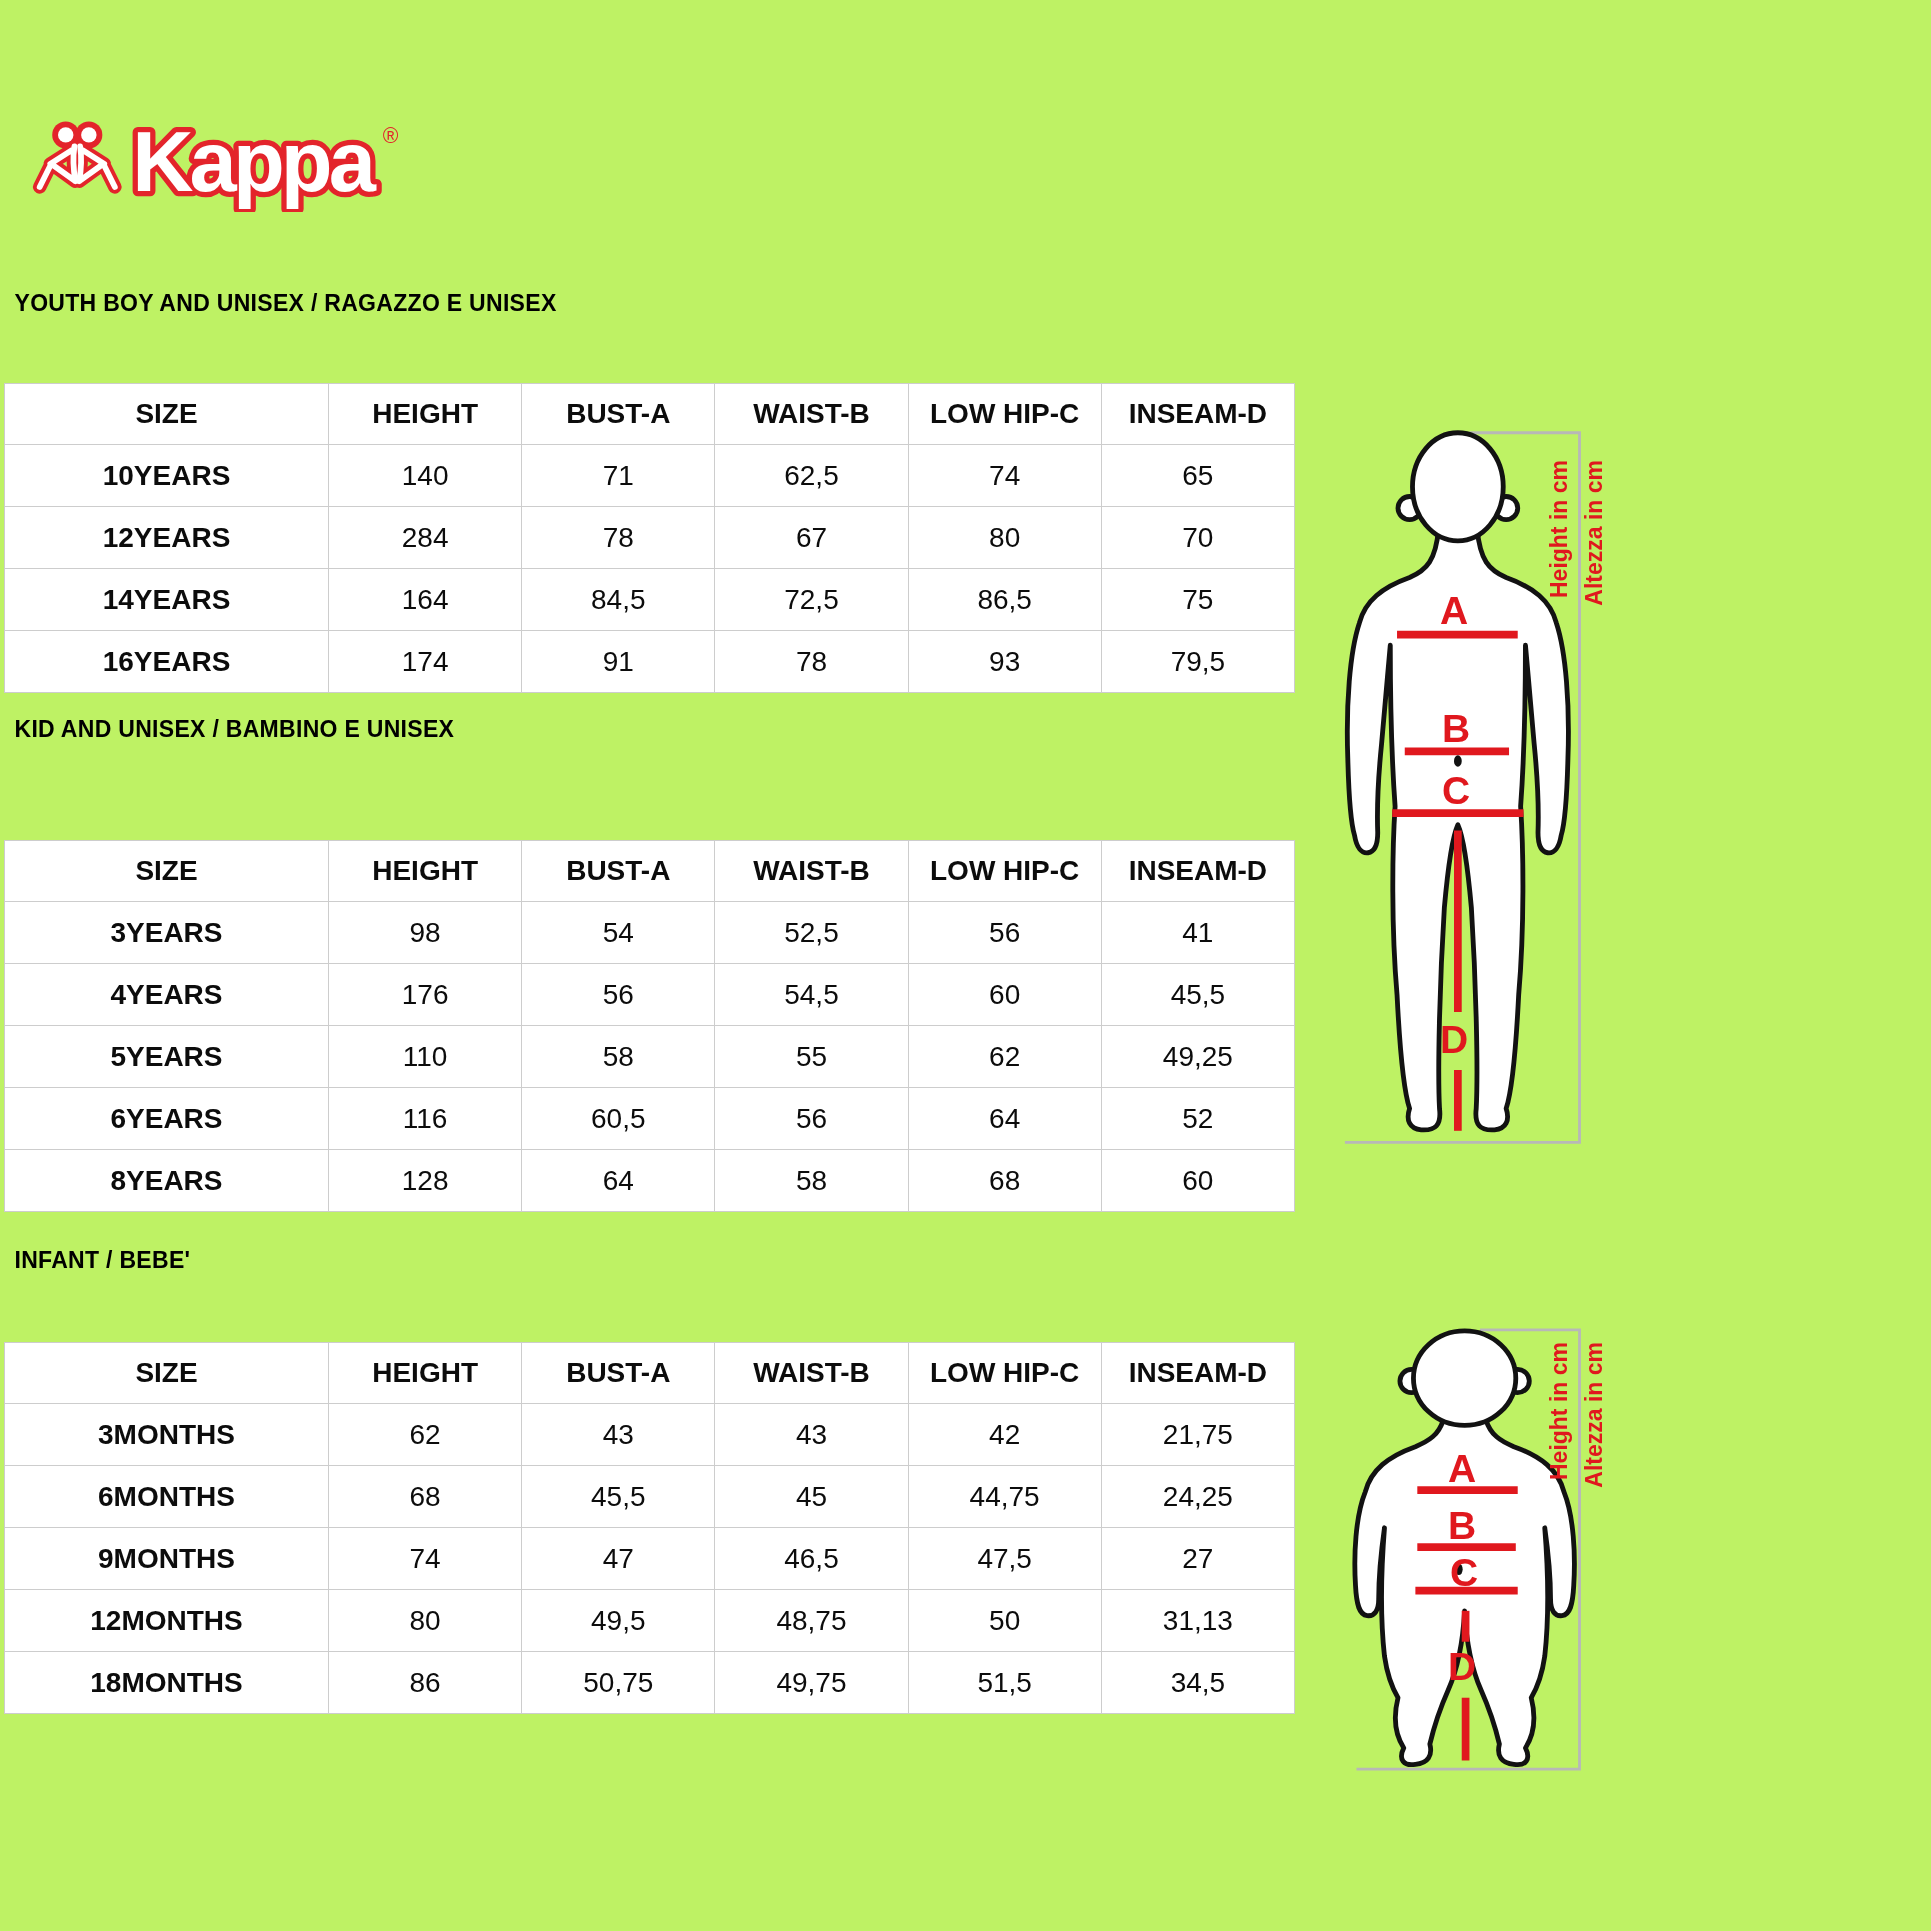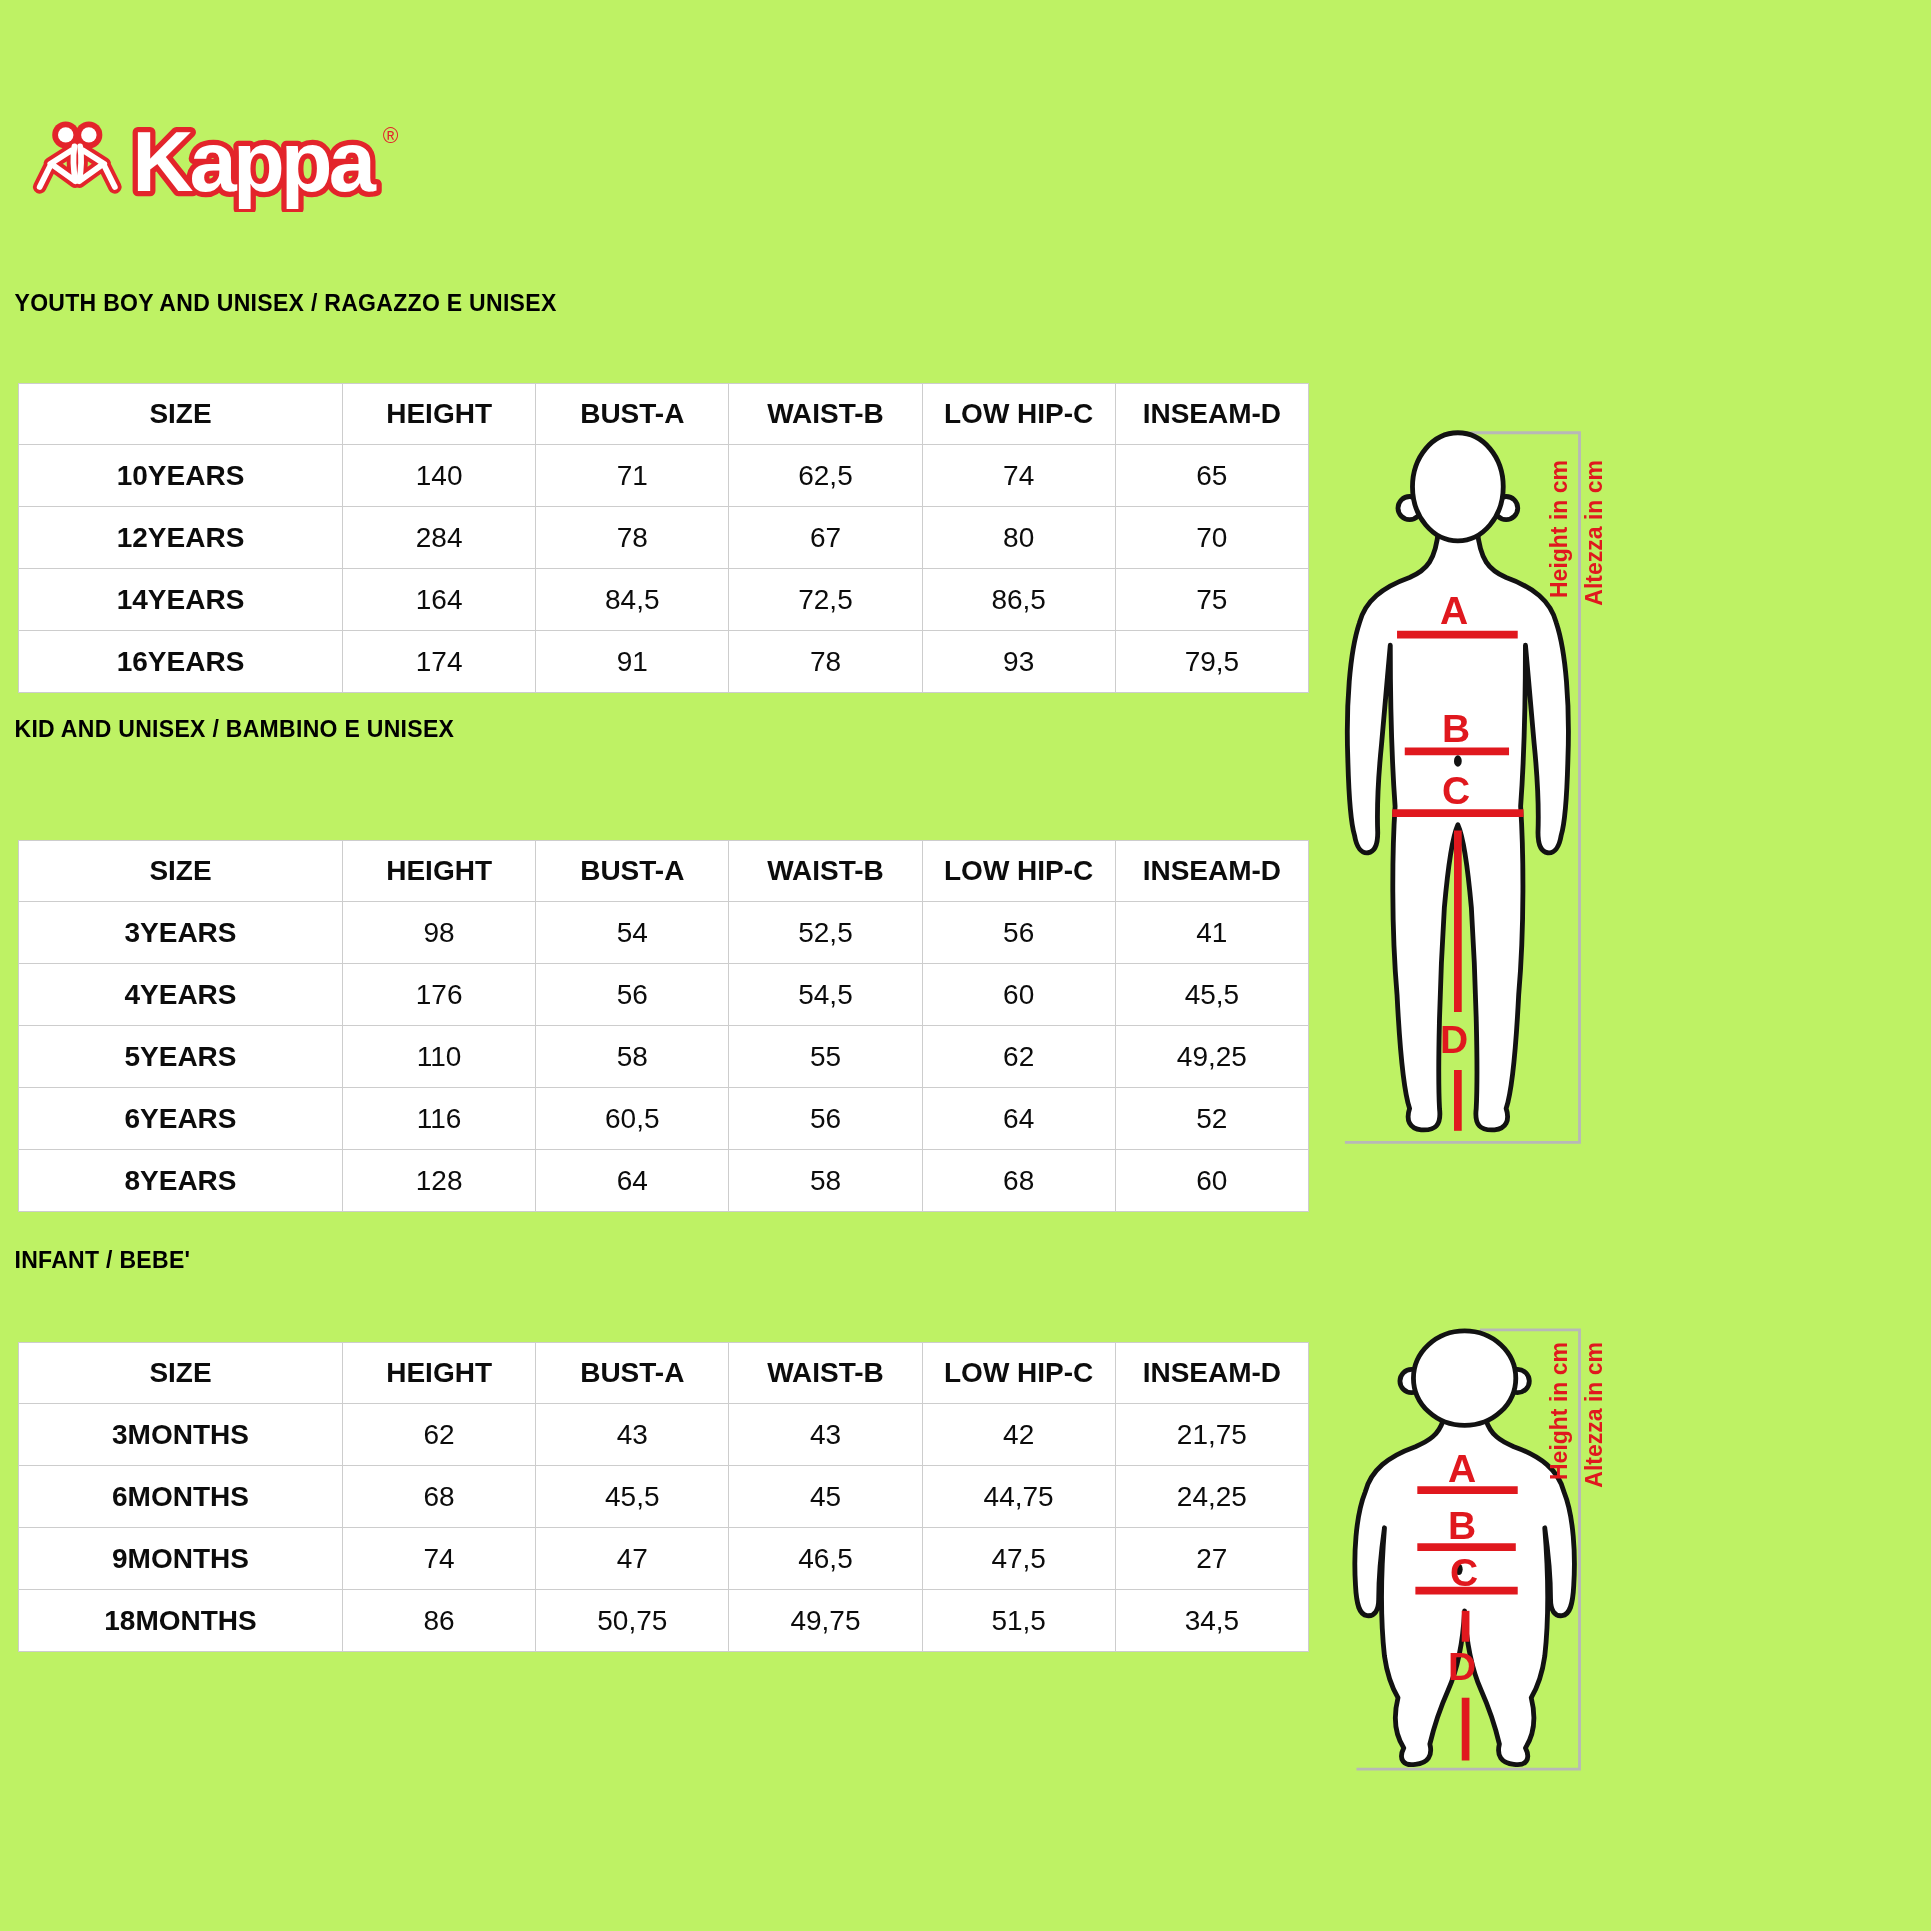--- a/index.html
+++ b/index.html
@@ -9,21 +9,21 @@
   }
   
   .logo{position:absolute;left:24px;top:106px;width:386px;height:106px;}
   
   .section-title{
     position:absolute;left:14.5px;font-weight:bold;font-size:23px;
     letter-spacing:0.3px;color:#000;white-space:nowrap;
   }
   
   table.size-table{
-    position:absolute;left:18px;width:1291px;border-collapse:collapse;
+    position:absolute;left:4px;width:1291px;border-collapse:collapse;
     table-layout:fixed;background:#fff;
   }
   table.size-table th, table.size-table td{
     border:1.9px solid #cdcdcd;text-align:center;vertical-align:middle;
     font-size:28px;color:#0c0c0c;height:61px;padding:0;overflow:hidden;
   }
   table.size-table th{font-weight:bold;height:60px;}
   table.size-table td.size{font-weight:bold;}
   table.size-table th:first-child, table.size-table td:first-child{width:323px;}
   
@@ -198,20 +198,28 @@
           <td>44,75</td>
           <td>24,25</td>
         </tr>
         <tr>
           <td class="size">9MONTHS</td>
           <td>74</td>
           <td>47</td>
           <td>46,5</td>
           <td>47,5</td>
           <td>27</td>
+        </tr>
+        <tr>
+          <td class="size">12MONTHS</td>
+          <td>80</td>
+          <td>49,5</td>
+          <td>48,75</td>
+          <td>50</td>
+          <td>31,13</td>
         </tr>
         <tr>
           <td class="size">18MONTHS</td>
           <td>86</td>
           <td>50,75</td>
           <td>49,75</td>
           <td>51,5</td>
           <td>34,5</td>
         </tr>
       </tbody>

